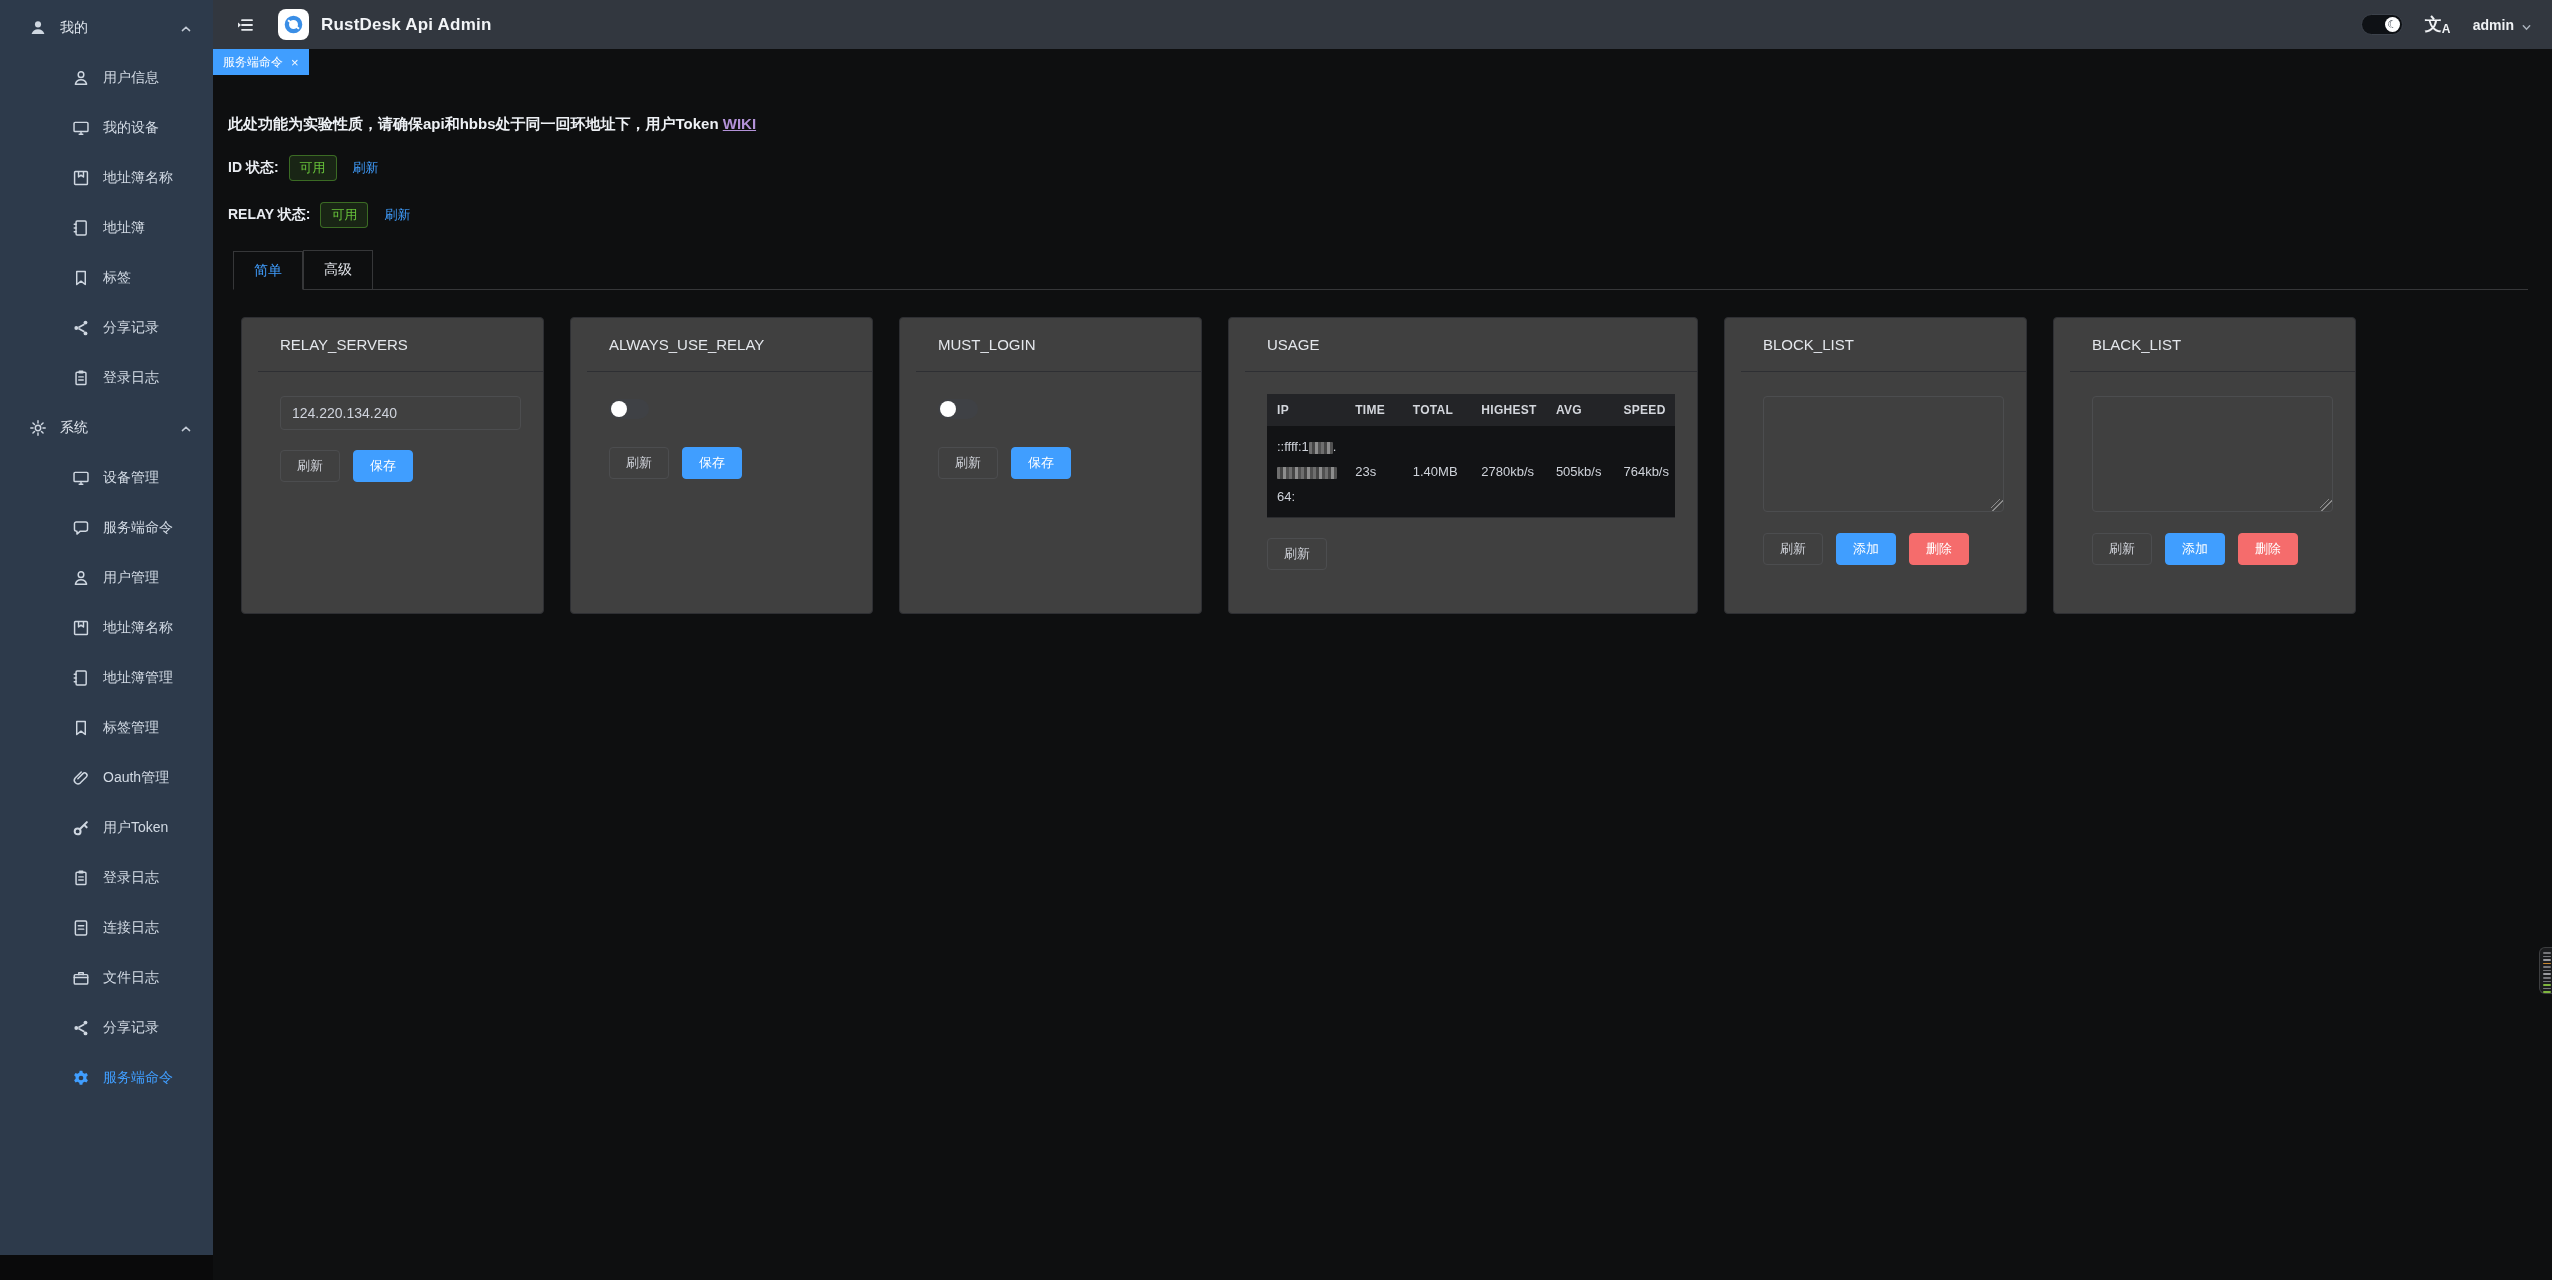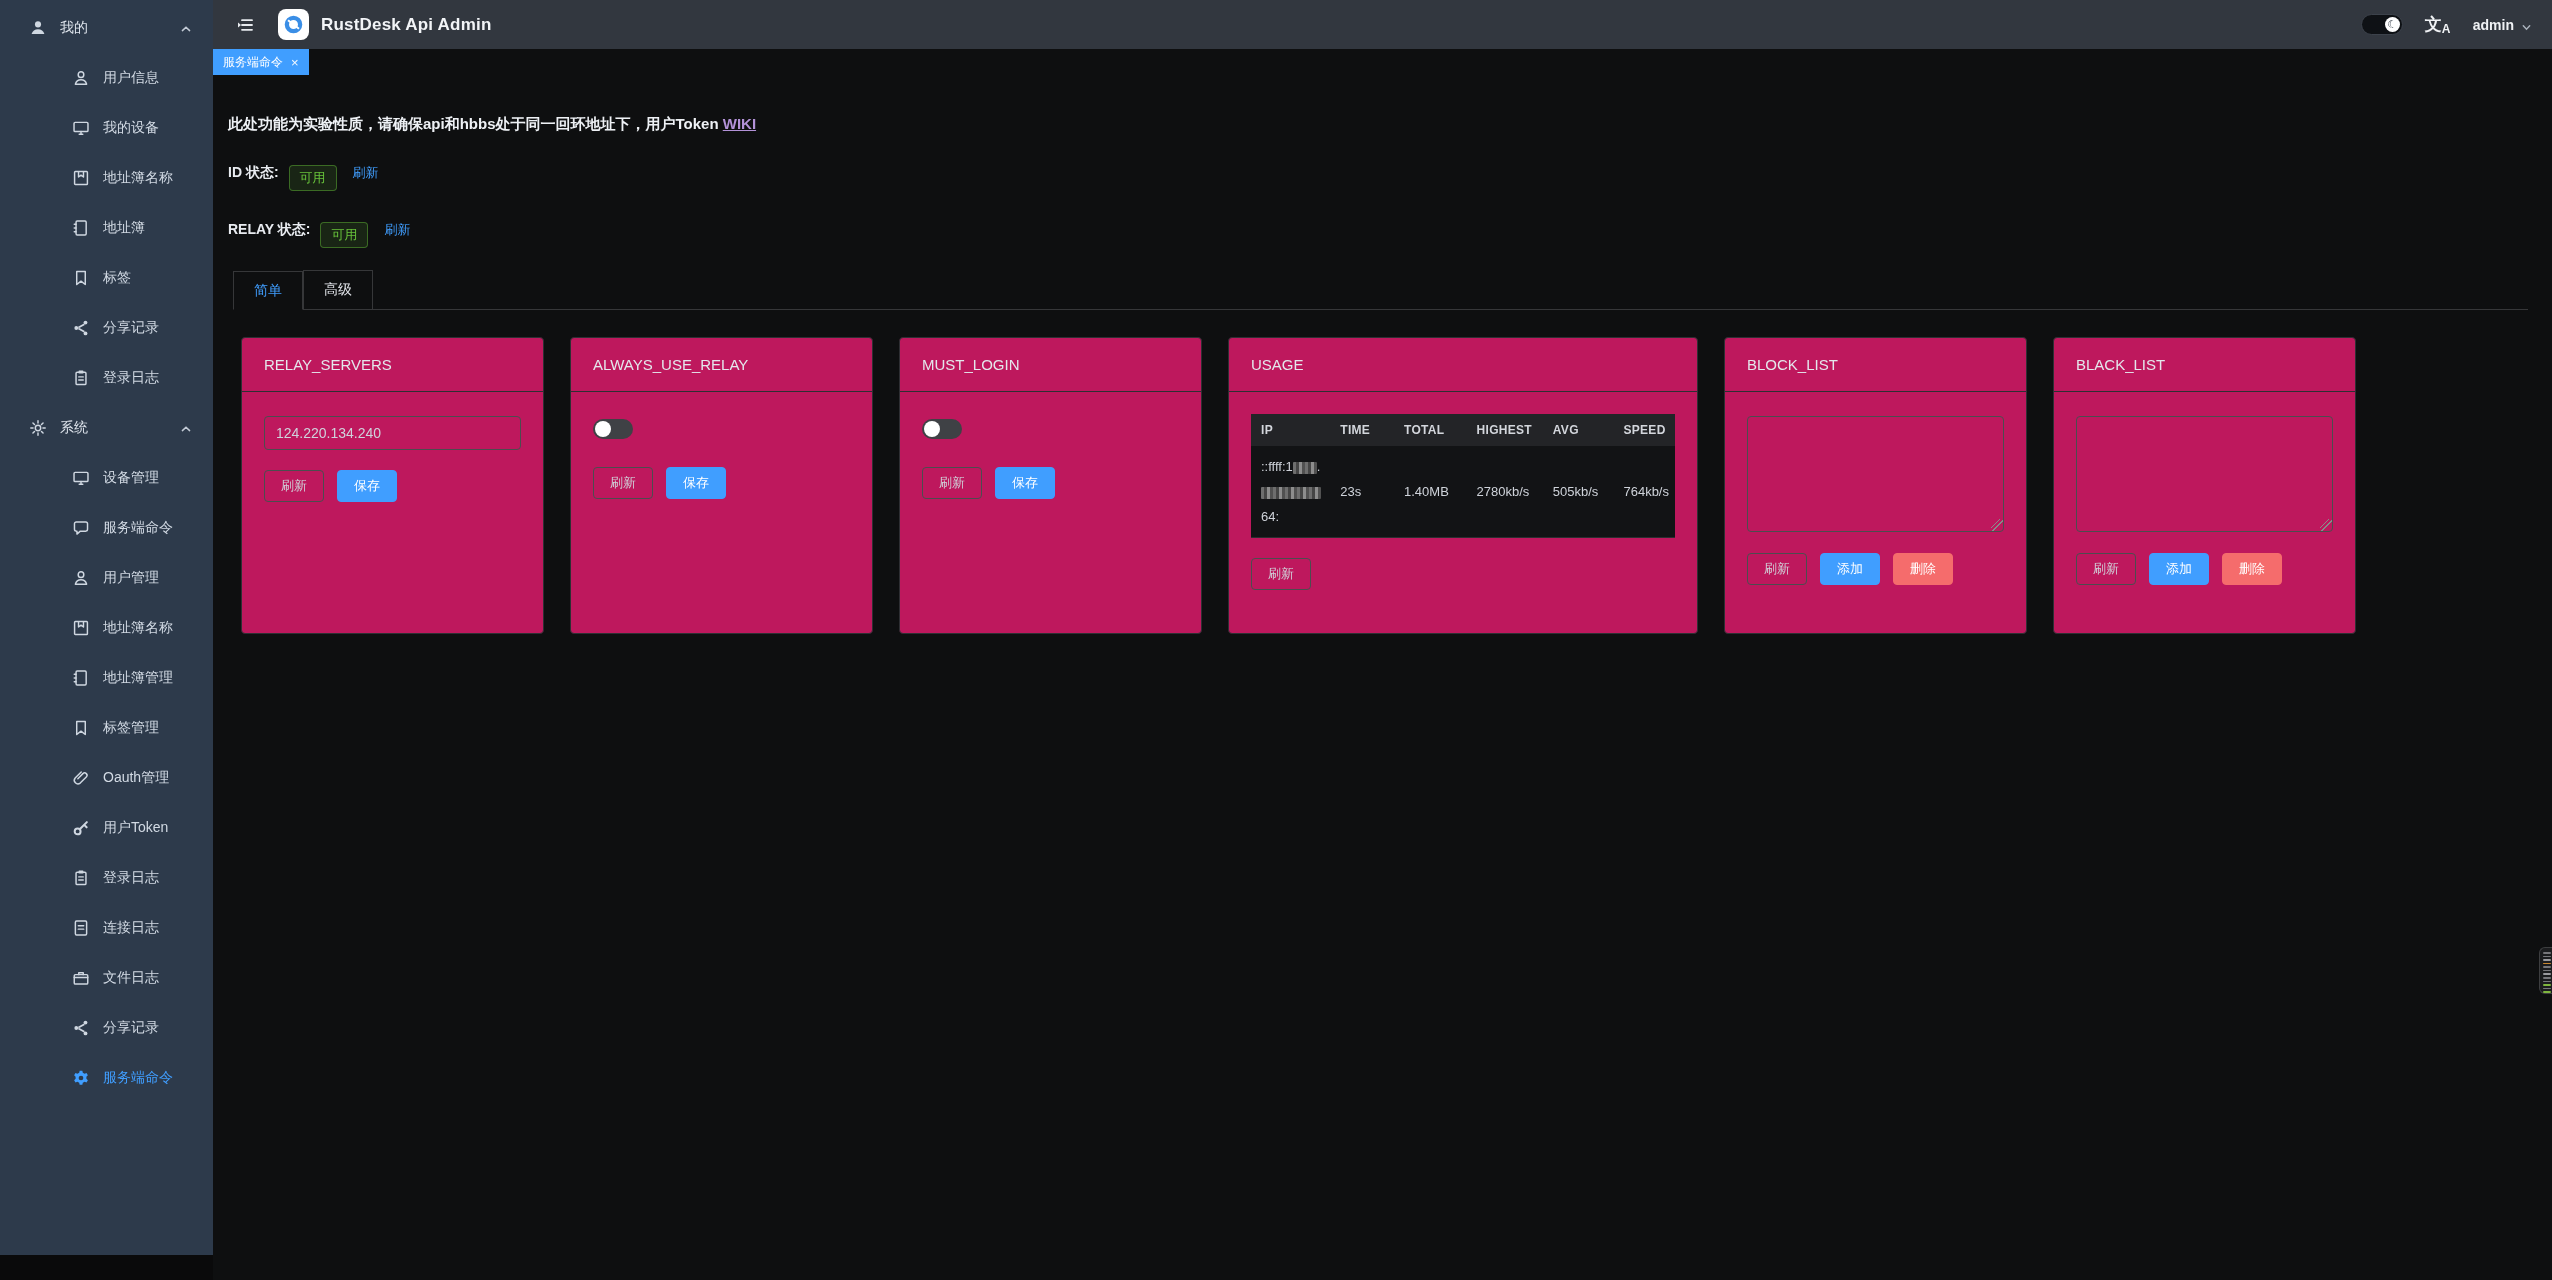--- a/index.html
+++ b/index.html
@@ -47,30 +47,30 @@
   .side-entry .chev { position:absolute; right:21px; width:12px; height:12px; color:#c3cbd6; }
   .side-entry .chev svg { width:12px; height:12px; }
   
   .content { position:absolute; left:213px; top:75px; right:0; bottom:0;
     background:#0e0f10; padding:0 24px 0 15px; }
   .notice { margin-top:40px; font-size:15px; font-weight:bold; color:#eef1f5; }
   .notice a { color:#b392d8; font-weight:bold; cursor:pointer; }
   .status-row { margin-top:21px; display:flex; align-items:center; font-size:14px; }
   .status-label { font-weight:bold; color:#e8ebf0; }
   .badge-success { margin-left:10px; padding:3px 10px; font-size:13px; border-radius:4px;
-    color:#67c23a; background:rgba(103,194,58,.12); border:1px solid rgba(103,194,58,.45);margin-top:10px; }
+    color:#67c23a; background:rgba(103,194,58,.12); border:1px solid rgba(103,194,58,.45); }
   .link-refresh { margin-left:16px; color:#409eff; font-size:13px; cursor:pointer; }
   .vtabs { margin-top:22px; margin-left:5px; display:flex; border-bottom:1px solid #363739;align-items:flex-end; }
   .vtab { height:39px; padding:0 20px; display:flex; align-items:center; font-size:14px;
     color:#e2e5ea; border:1px solid #363739; border-bottom:none; cursor:pointer; }
   .vtab.active { color:#409eff; background:#0e0f10; border-bottom:1px solid #0e0f10; margin-bottom:-1px; }
   .vtab + .vtab { border-left:1px solid #363739; }
   
   .cards { display:flex; gap:26px; margin-top:27px; margin-left:13px; align-items:stretch; }
-  .card { width:303px; height:297px; background:#be185d; border:1px solid #2e2f33; border-radius:4px; }
+  .card { width:303px; height:297px; background:#404040; border:1px solid #2e2f33; border-radius:4px;padding-left:16px; }
   .card.wide { width:470px; }
   .card-header { height:54px; display:flex; align-items:center; padding:0 22px;
     border-bottom:1px solid #2e2f33; font-size:15px; color:#e4e7ec; }
   .card-body { padding:24px 22px 0 22px; }
   .text-input { width:100%; height:34px; background:transparent; border:1px solid #4c4d4f;
     border-radius:4px; color:#cfd3dc; font-size:14px; padding:0 11px;
     font-family:"Liberation Sans","DejaVu Sans",sans-serif; }
   .btn-row { display:flex; gap:13px; margin-top:20px; }
   .btn { height:32px; padding:0 16px; border-radius:4px; font-size:13px; cursor:pointer;
     font-family:"Liberation Sans","DejaVu Sans",sans-serif; display:inline-flex; align-items:center; }

